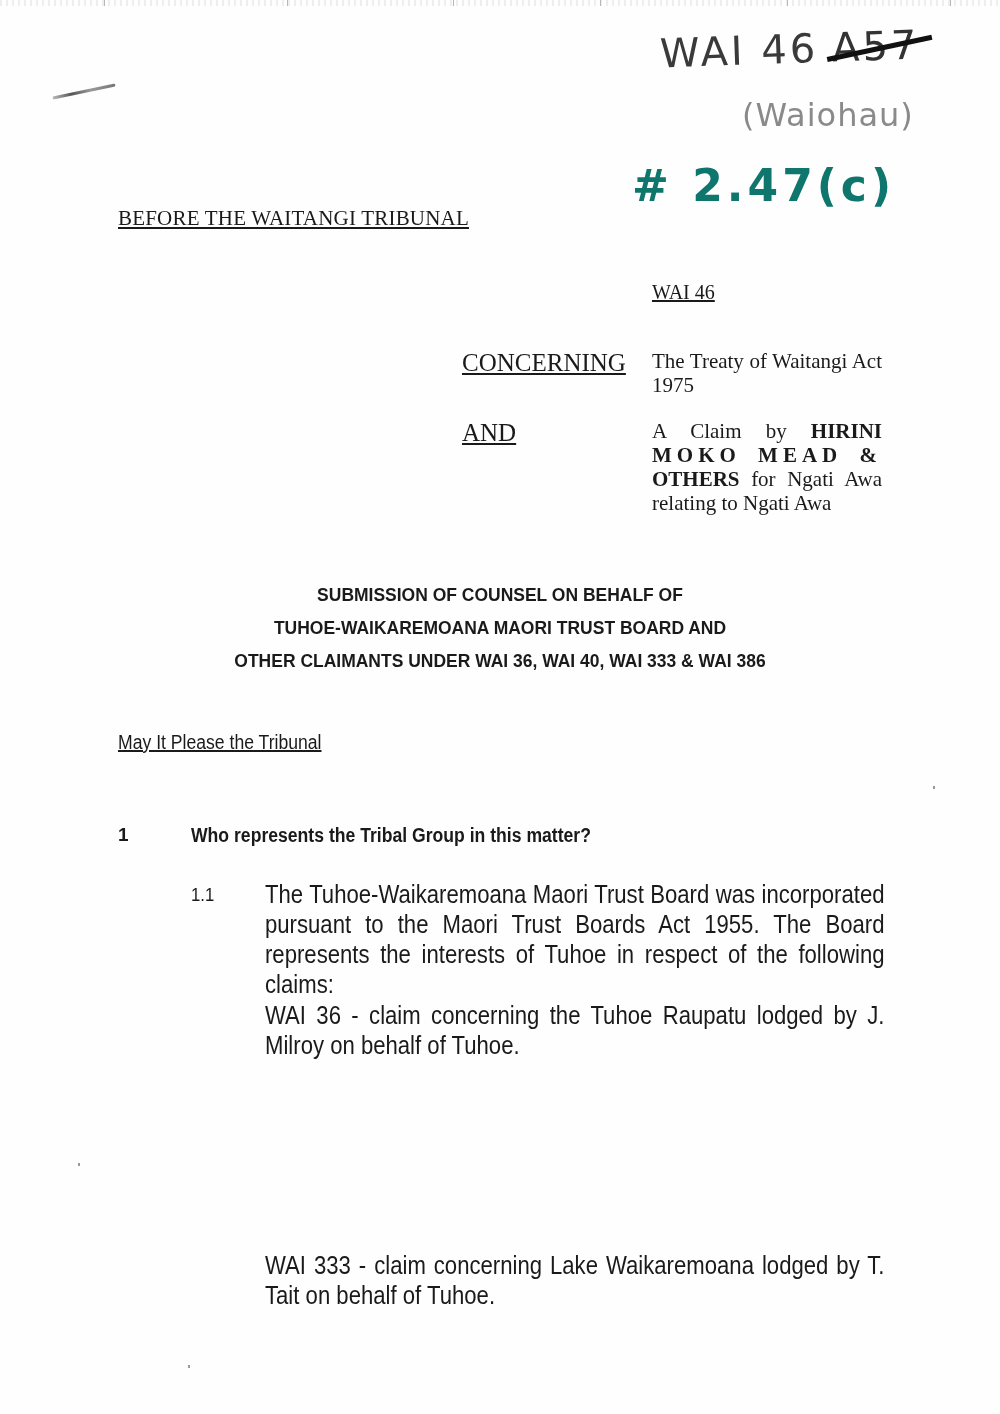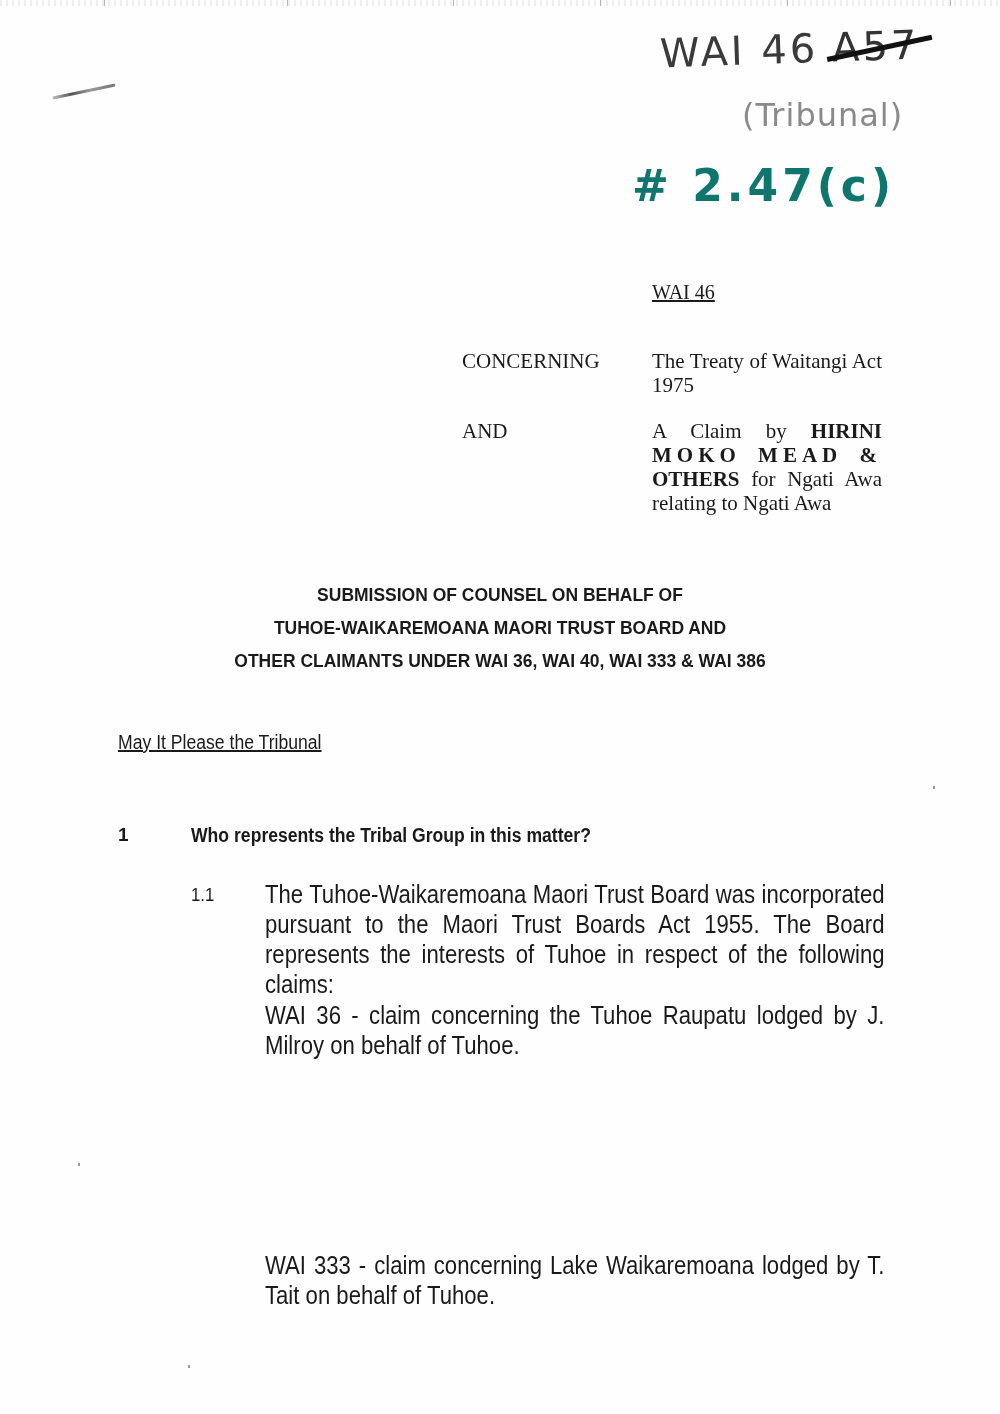--- a/index.html
+++ b/index.html
@@ -96,21 +96,22 @@
     }
     .wai-number {
       position: absolute;
       left: 652px; top: 281px;
       font-size: 20px;
       text-decoration: underline;
     }
     .label-col {
       position: absolute;
       left: 462px;
-      font-size: 21px;
+      font-size: 25px;
+      text-decoration: underline;
     }
     .value-col {
       position: absolute;
       left: 652px;
       width: 230px;
       font-size: 21px;
       line-height: 24px;
       text-align: justify;
     }
     .value-col b { font-weight: bold; }
@@ -193,23 +194,24 @@
   </div>
 
   <div class="stray-mark"></div>
   <span class="speck" style="left:78px; top:1163px;"></span>
   <span class="speck" style="left:933px; top:786px;"></span>
   <span class="speck" style="left:188px; top:1365px;"></span>
 
   <div class="hw hw-ref">
     <span>WAI 46</span><span class="struck">A57</span>
   </div>
-  <div class="hw hw-official">(Tribunal)</div>
+  <div class="hw hw-official">(Waiohau)</div>
   <div class="hw hw-doc-number"># 2.47(c)</div>
 
+  <div class="tribunal-heading">BEFORE THE WAITANGI TRIBUNAL</div>
   <div class="wai-number">WAI 46</div>
 
   <div class="label-col" style="top:349px;">CONCERNING</div>
   <div class="value-col" style="top:349px;">The Treaty of Waitangi Act 1975</div>
 
   <div class="label-col" style="top:419px;text-align:center;">AND</div>
   <div class="value-col" style="top:419px;">
     <span>A Claim by</span>
     <b>HIRINI</b>
     <b class="spaced">MOKO MEAD &amp;</b>

